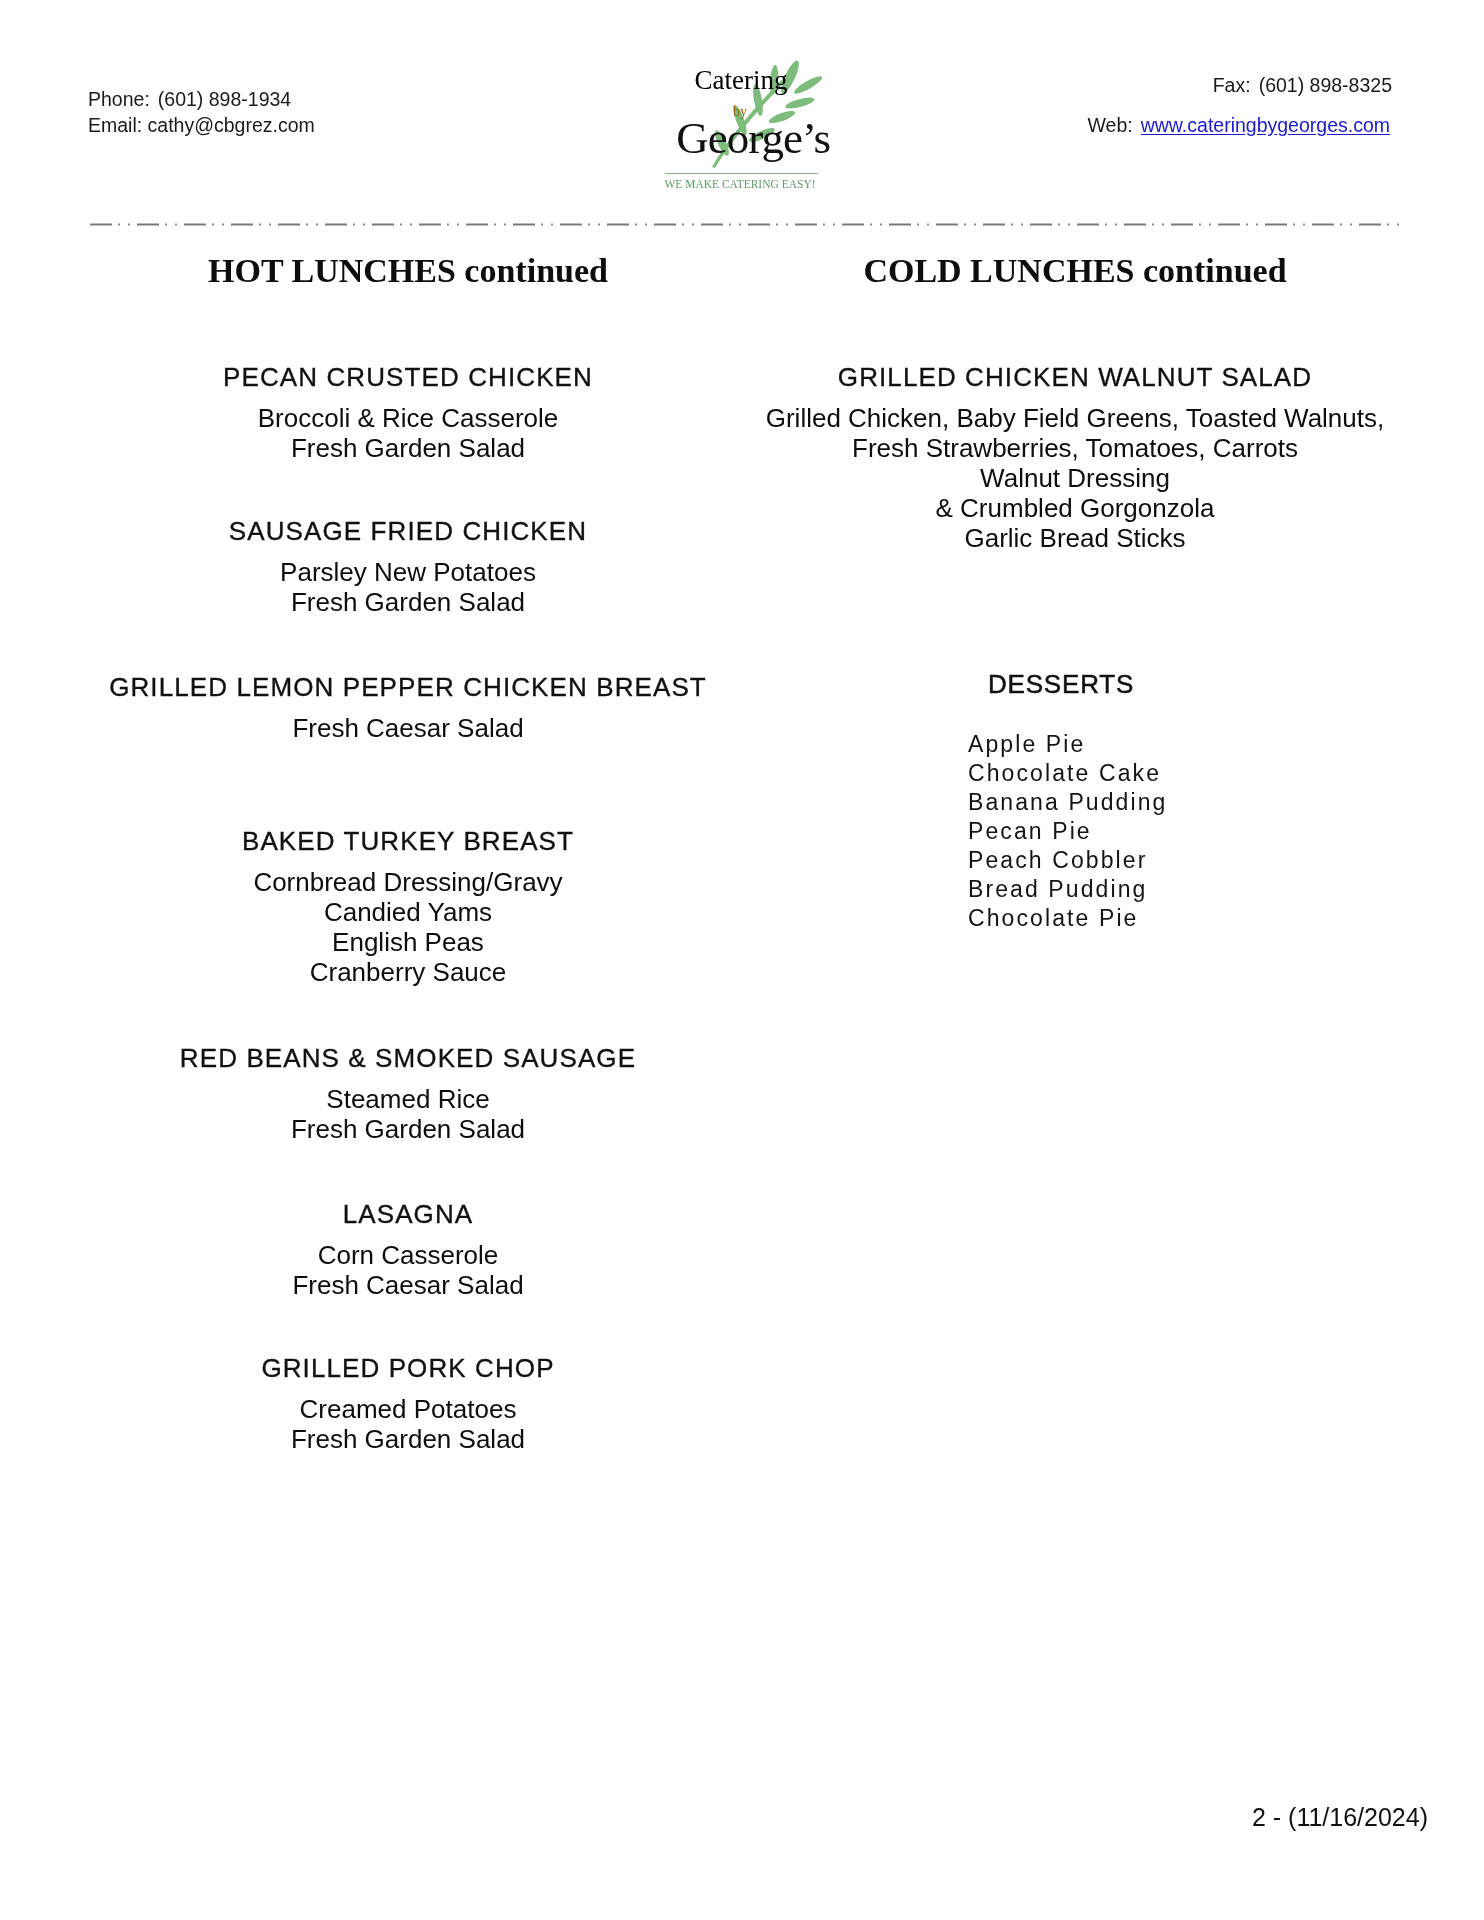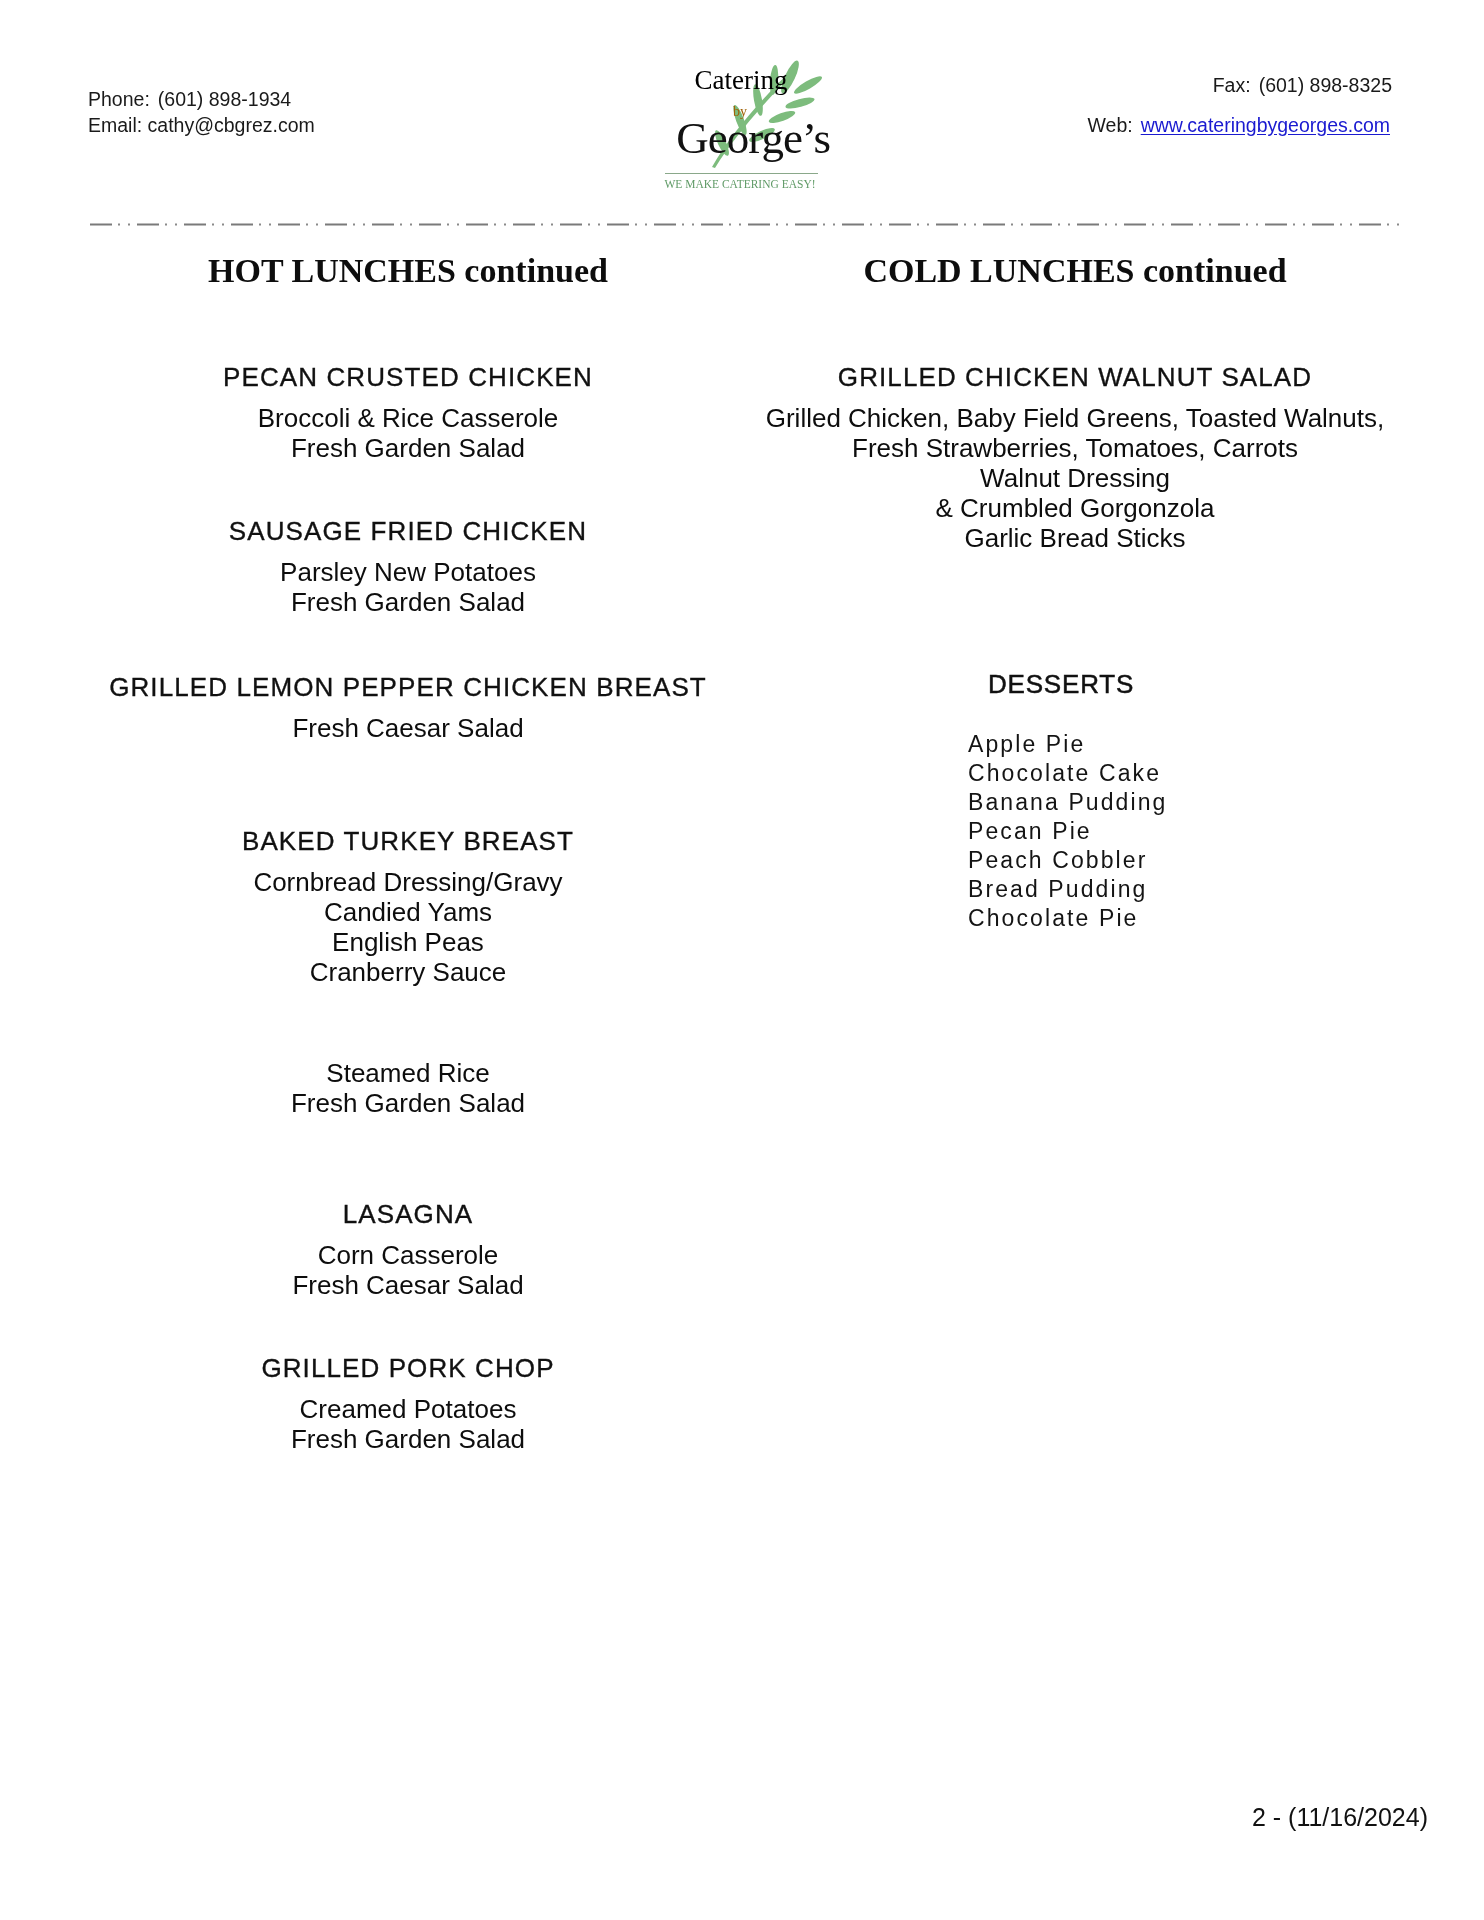--- a/index.html
+++ b/index.html
@@ -114,20 +114,21 @@
   <div class="sec-head">BAKED TURKEY BREAST</div>
   <div class="sec-items">
     <div>Cornbread Dressing/Gravy</div>
     <div>Candied Yams</div>
     <div>English Peas</div>
     <div>Cranberry Sauce</div>
   </div>
 </div>
 
 <div class="abs section left-col" style="top:1045px;">
+  <div class="sec-head">RED BEANS &amp; SMOKED SAUSAGE</div>
   <div class="sec-items">
     <div>Steamed Rice</div>
     <div>Fresh Garden Salad</div>
   </div>
 </div>
 
 <div class="abs section left-col" style="top:1201px;">
   <div class="sec-head">LASAGNA</div>
   <div class="sec-items">
     <div>Corn Casserole</div>

